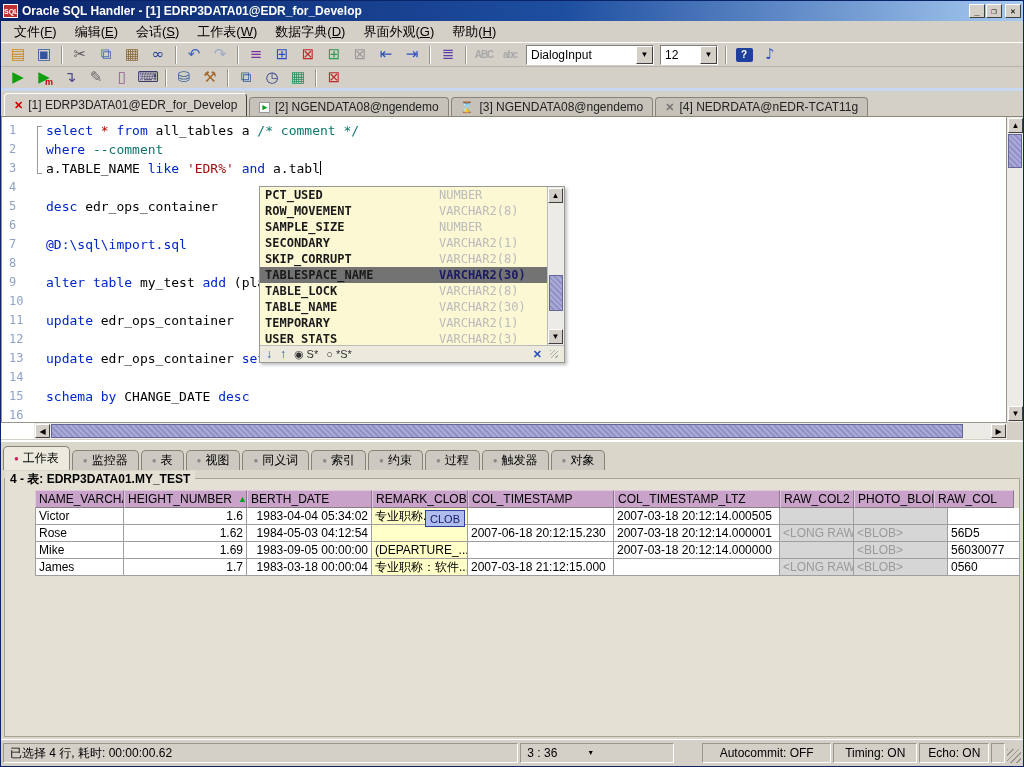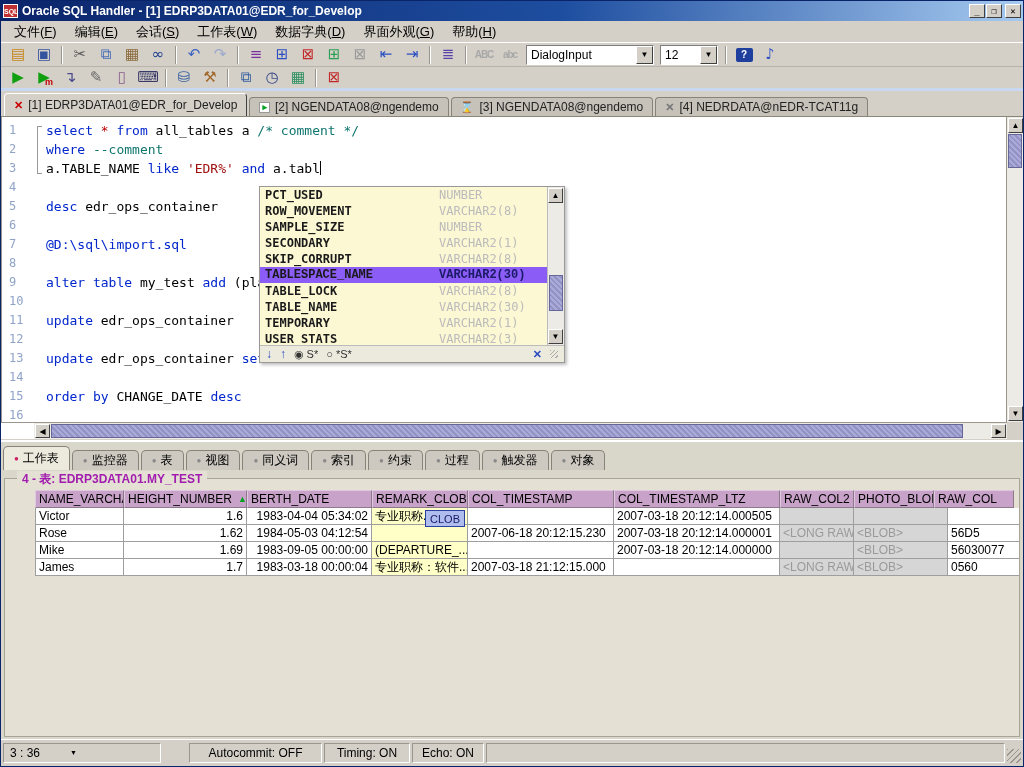--- a/index.html
+++ b/index.html
@@ -77,43 +77,43 @@
     border-top:1px solid #9a968e;}
   #hscroll-corner{position:absolute;left:0;top:421px;width:33px;height:17px;background:#fff;border-top:1px solid #9a968e;}
   
   #popup{position:absolute;left:258px;top:185px;width:306px;height:177px;
     background:#FCF8D4;border:1px solid #999;z-index:20;box-shadow:2px 2px 3px rgba(0,0,0,.25);}
   #popup-list{position:absolute;left:0;top:0;right:17px;bottom:17px;overflow:hidden;}
   .prow{height:16px;display:flex;align-items:center;padding-left:5px;
     font-family:"DejaVu Sans Mono",monospace;font-size:12px;}
   .prow .pname{flex:1;font-weight:bold;color:#1a1a1a;white-space:nowrap;}
   .prow .ptype{width:108px;color:#BBBBBB;white-space:nowrap;}
-  .prow.sel{background:#8b5cf6;font-family:Liberation Mono, monospace;}
+  .prow.sel{background:#737373;}
   .prow.sel .ptype{color:#1A1A66;font-weight:bold;}
   #popup-scroll{position:absolute;right:0;top:0;width:17px;bottom:17px;background:#ECEBE5;border-left:1px solid #bbb;}
   #popup-footer{position:absolute;left:0;right:0;bottom:0;height:17px;background:#ECE9DD;
     border-top:1px solid #bbb;display:flex;align-items:center;font-size:11px;padding:0 6px;gap:8px;}
   #popup-footer .arr{color:#2B4FC2;font-weight:bold;font-size:12px;}
   .radio{display:flex;align-items:center;gap:3px;color:#333;}
   .rdot{font-size:11px;}
   #popup-close{margin-left:auto;color:#2B4FC2;font-weight:bold;font-size:11px;}
   #popup-grip{width:8px;height:8px;background:repeating-linear-gradient(135deg,#aaa 0 1px,transparent 1px 3px);}
   
   #results{position:absolute;left:0;top:439px;width:100%;height:301px;background:#D9D6CA;border-top:2px solid #fff;}
   #result-tabs{position:absolute;left:2px;top:4px;height:24px;display:flex;align-items:flex-end;}
   .rtab{height:20px;display:flex;align-items:center;padding:0 10px;margin-right:2px;
     background:#CDC9C1;border:1px solid #87837B;border-bottom:none;border-radius:5px 5px 0 0;
     font-size:12px;white-space:nowrap;}
   .rtab.active{height:24px;background:#ECE9DD;}
   .rdot2{font-size:8px;margin-right:4px;color:#8A8A8A;}
   .rtab.active .rdot2{color:#CC2266;}
   #groupbox{position:absolute;left:3px;top:36px;right:3px;bottom:4px;
     border:1px solid #A8A496;background:#E4E1D4;}
-  #legend{position:absolute;left:12px;top:-8px;background:#E4E1D4;padding:0 5px;
-    color:#a21caf;font-weight:bold;font-size:12px;white-space:nowrap;}
+  #legend{position:absolute;left:0;top:-8px;background:#E4E1D4;padding:0 5px;
+    color:#000000;font-weight:bold;font-size:12px;white-space:nowrap;}
   
   #grid{position:absolute;left:30px;top:11px;right:0;height:87px;overflow:hidden;}
   #grid-inner{position:absolute;left:0;top:0;width:1100px;}
   .trow{display:flex;}
   .th{height:18px;background:#C8A2C8;border:1px solid;border-color:#E0C8E0 #8a7a8a #8a7a8a #E0C8E0;
     font-size:12px;display:flex;align-items:center;padding:0 3px;white-space:nowrap;overflow:hidden;}
   .sortarrow{color:#00A020;font-size:9px;margin-left:6px;}
   .td{height:17px;background:#fff;border-right:1px solid #9e9e9e;border-bottom:1px solid #9e9e9e;
     font-size:12px;font-family:"Liberation Sans",sans-serif;display:flex;align-items:center;
     padding:0 3px;white-space:nowrap;overflow:hidden;}
@@ -334,21 +334,21 @@
         <div class="cline"><span class="t-k">desc </span><span class="t-p">edr_ops_container</span></div>
         <div class="cline"></div>
         <div class="cline"><span class="t-n">@D:\sql\import.sql</span></div>
         <div class="cline"></div>
         <div class="cline"><span class="t-k">alter table </span><span class="t-p">my_test </span><span class="t-k">add </span><span class="t-p">(place</span></div>
         <div class="cline"></div>
         <div class="cline"><span class="t-k">update </span><span class="t-p">edr_ops_container</span></div>
         <div class="cline"></div>
         <div class="cline"><span class="t-k">update </span><span class="t-p">edr_ops_container </span><span class="t-k">set </span><span class="t-p">la</span></div>
         <div class="cline"></div>
-        <div class="cline"><span class="t-k">order by </span><span class="t-p">CHANGE_DATE </span><span class="t-k">desc</span></div>
+        <div class="cline"><span class="t-k">schema by </span><span class="t-p">CHANGE_DATE </span><span class="t-k">desc</span></div>
       </div>
   </div>
 
   <div id="vscroll">
     <button class="sb-btn" style="left:1px;top:1px;width:15px;height:15px;">▲</button>
     <div class="sb-thumb" style="left:1px;top:17px;width:14px;height:34px;"></div>
     <button class="sb-btn" style="left:1px;bottom:1px;width:15px;height:15px;">▼</button>
   </div>
   <div id="hscroll-corner"></div>
   <div id="hscroll-editor">
@@ -548,20 +548,21 @@
         <button class="sb-btn" style="left:1px;top:1px;width:15px;height:14px;">◀</button>
         <div class="sb-thumb" style="left:17px;top:1px;width:735px;height:14px;"></div>
         <button class="sb-btn" style="right:1px;top:1px;width:15px;height:14px;">▶</button>
       </div>
     </div>
   </div>
 
   <div id="cell-tooltip">CLOB</div>
 
   <div id="statusbar">
+    <div id="sp-selection" class="spanel">已选择 4 行, 耗时: 00:00:00.62</div>
     <div id="sp-caret" class="spanel">
       <span>3 : 36</span>
       <span class="carrow">▼</span>
     </div>
     <div id="sp-autocommit" class="spanel">Autocommit: OFF</div>
     <div id="sp-timing" class="spanel">Timing: ON</div>
     <div id="sp-echo" class="spanel">Echo: ON</div>
     <div id="sp-fill" class="spanel"></div>
     <div id="grip"></div>
   </div>

